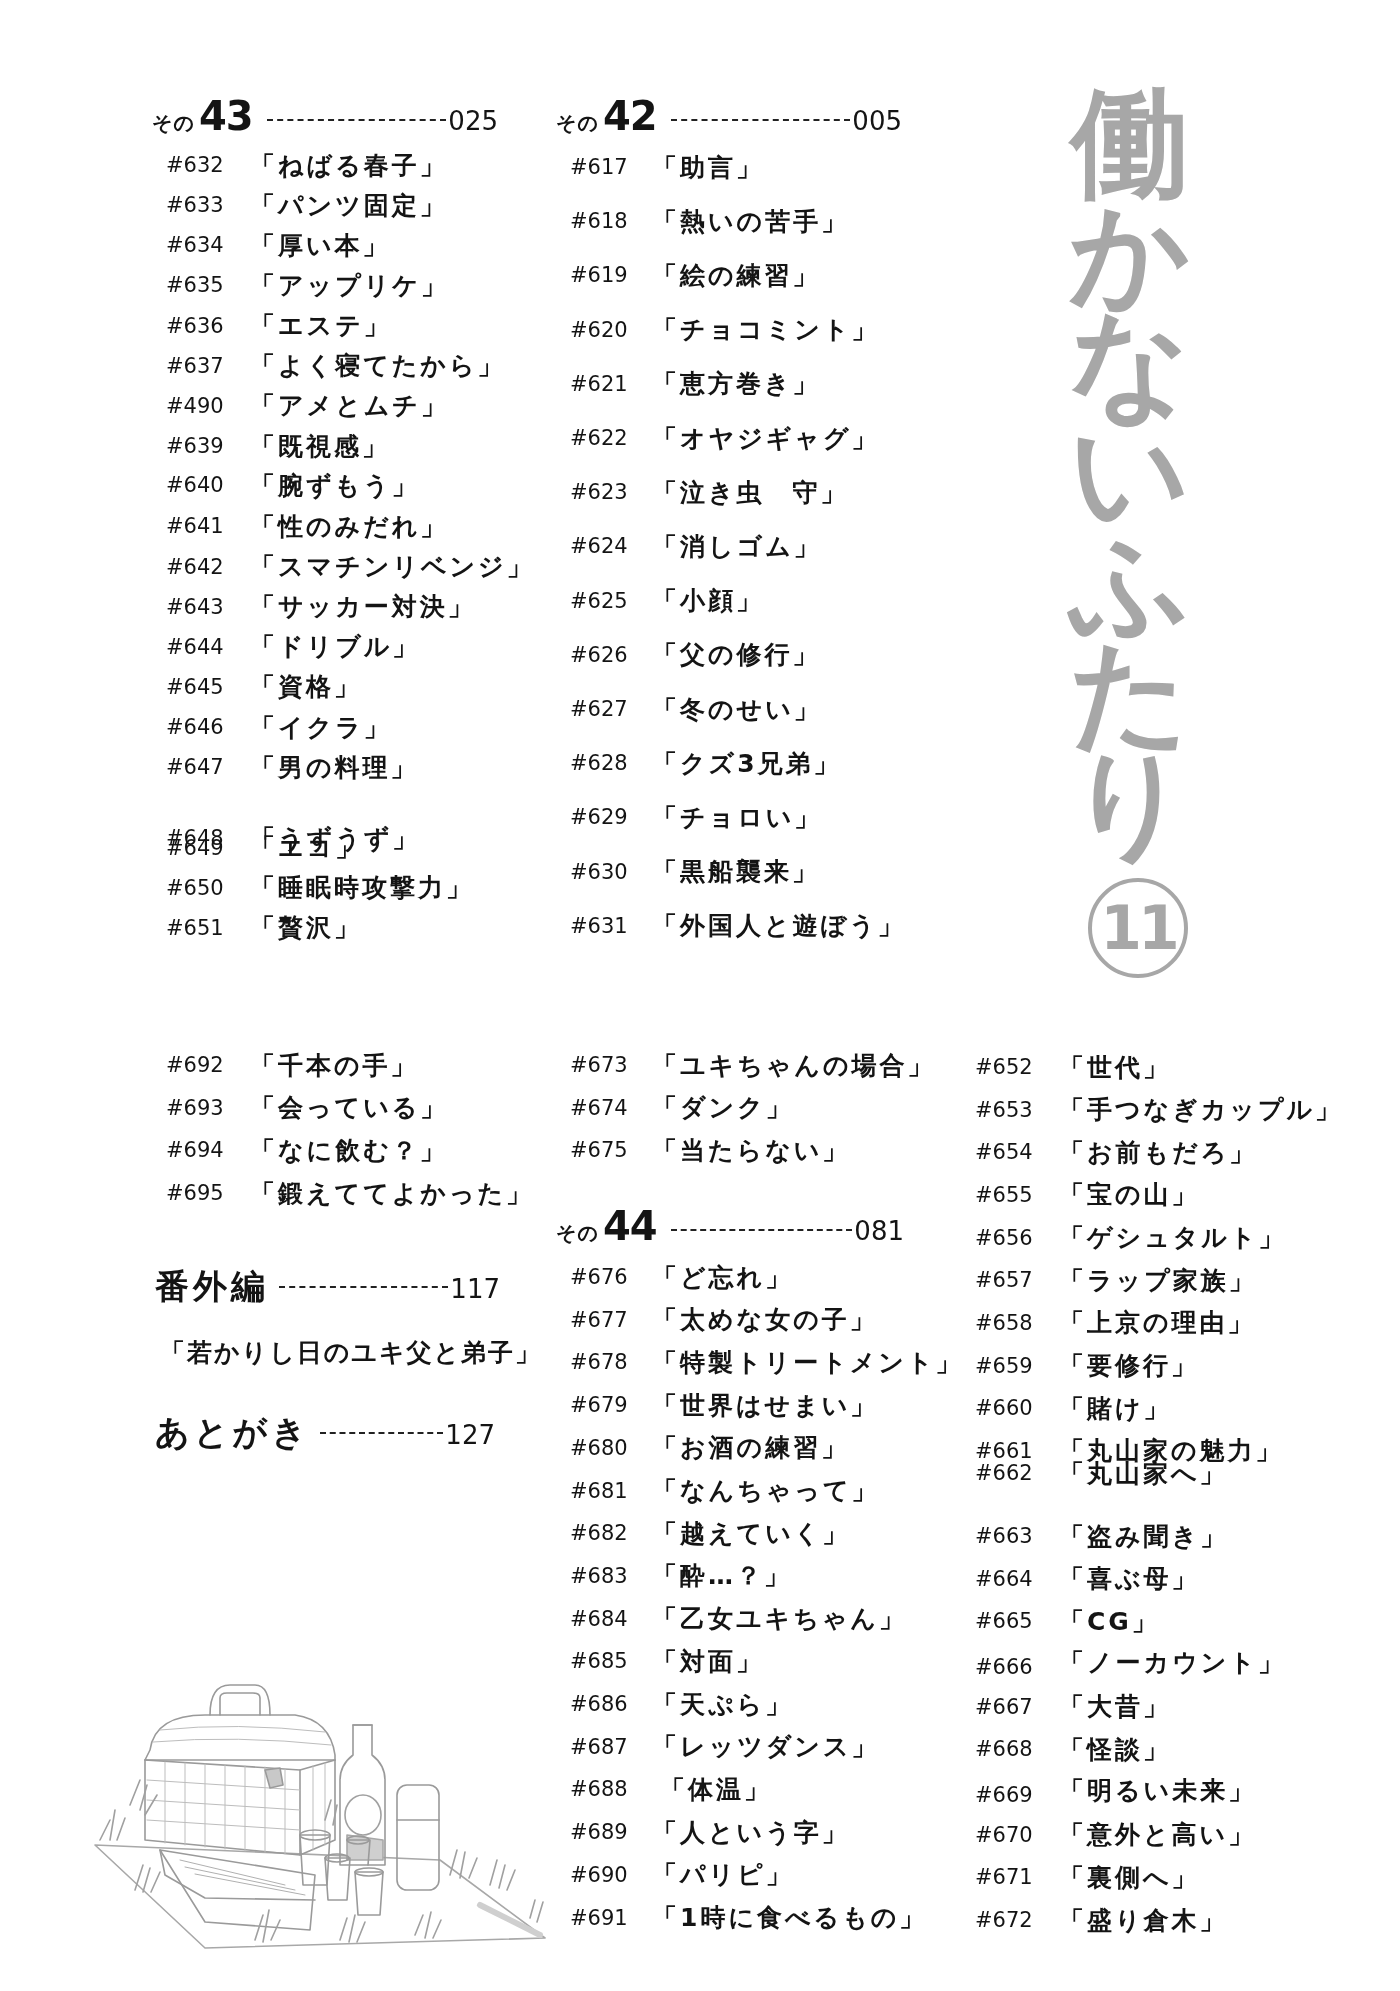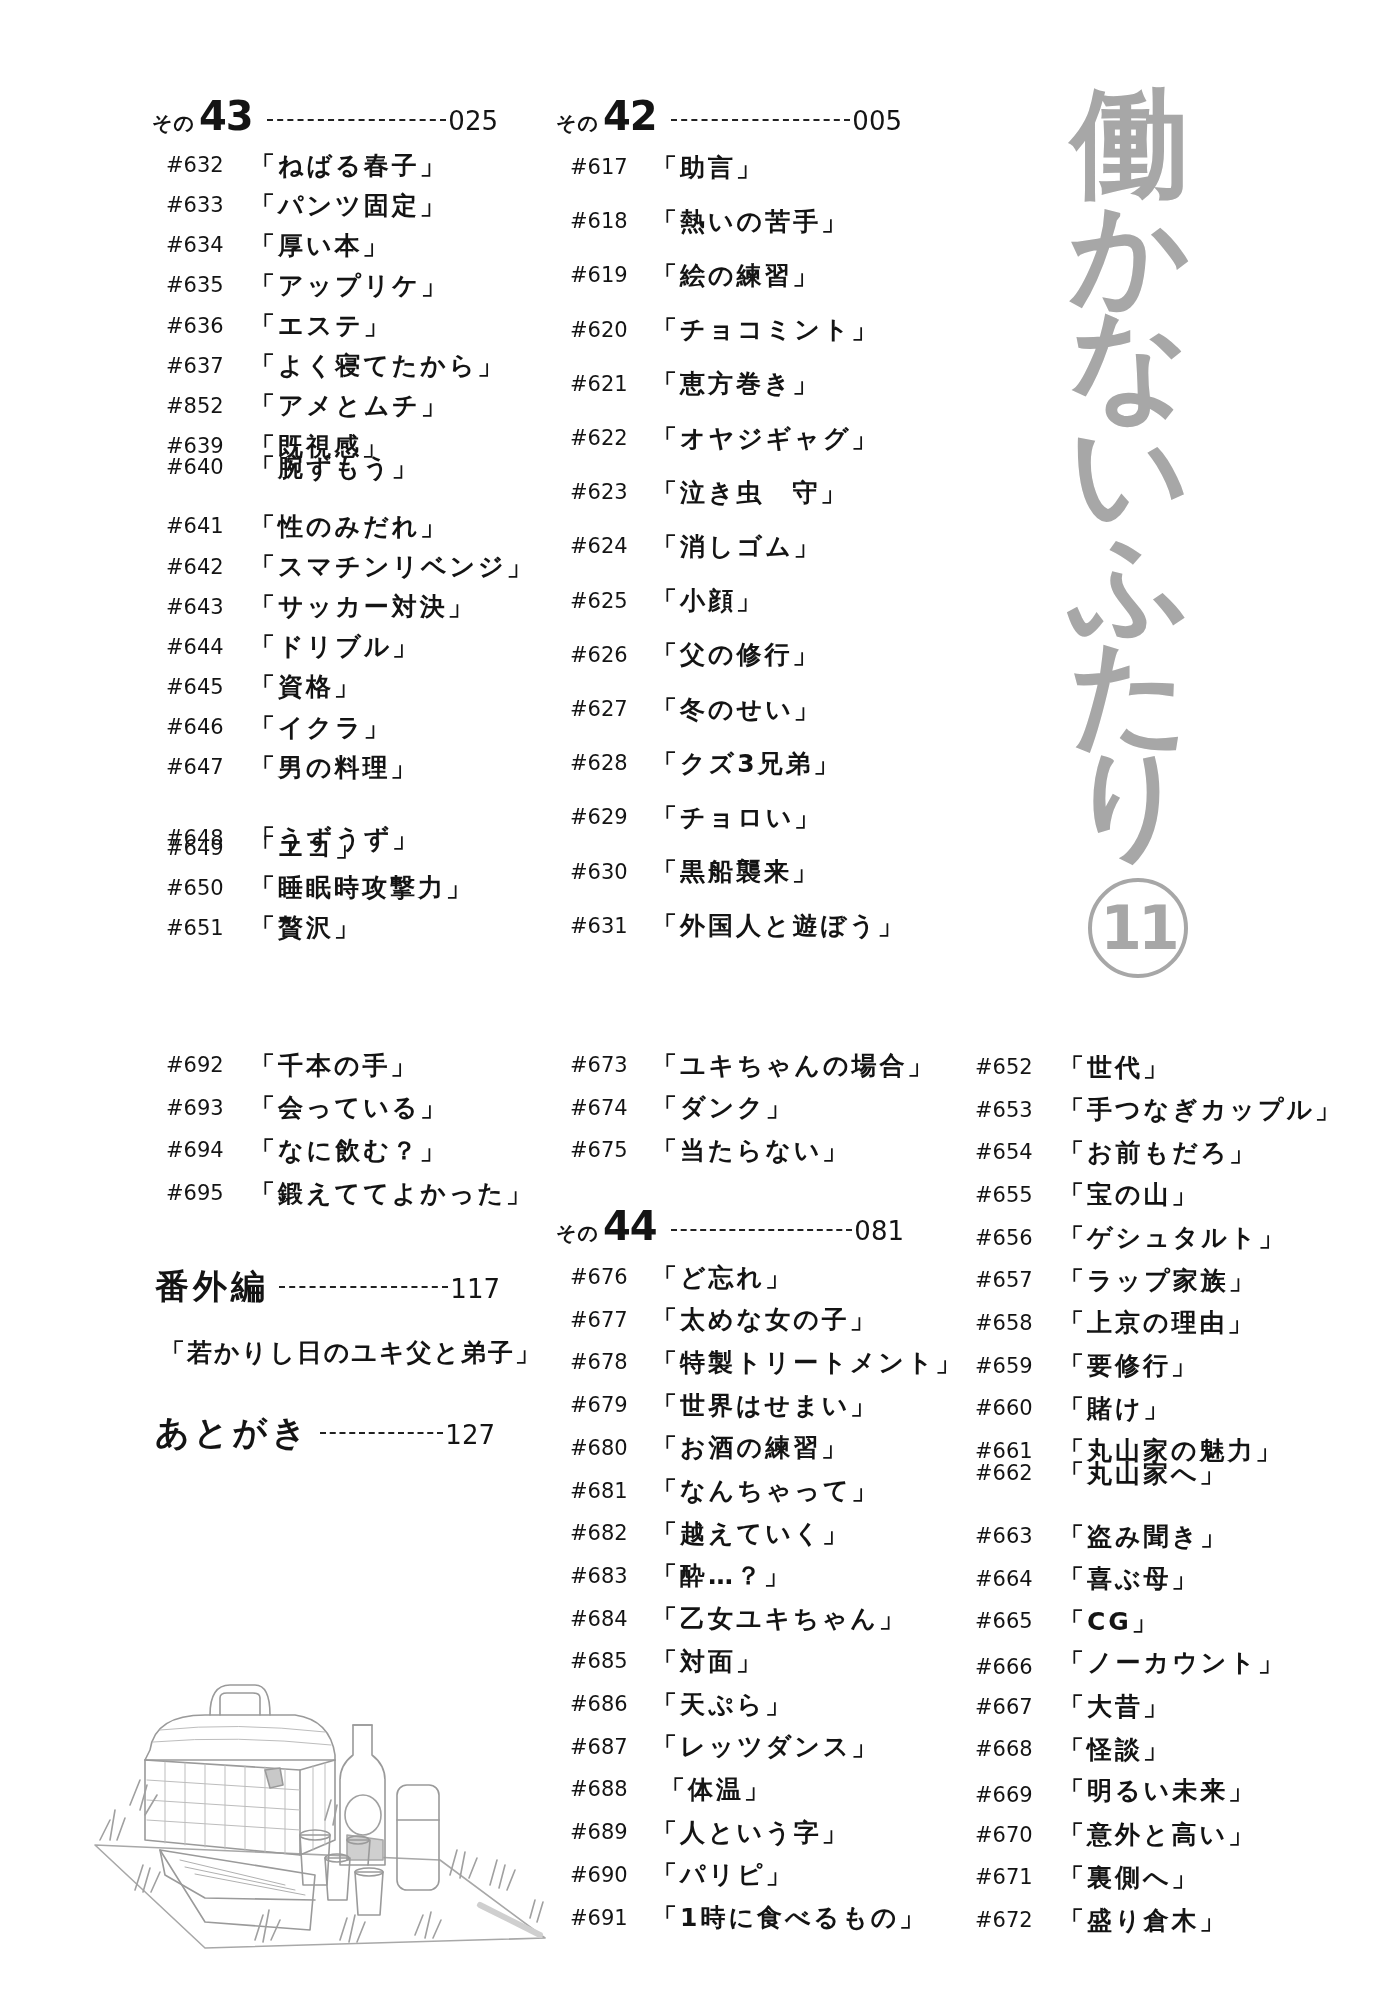--- a/index.html
+++ b/index.html
@@ -194,28 +194,28 @@
     </div>
     <div class="ep-row" style="top: 160.6px;">
       <span class="ep-no">#636</span>
       <span class="ep-title" style="left: 84px;">「エステ」</span>
     </div>
     <div class="ep-row" style="top: 200.75px;">
       <span class="ep-no">#637</span>
       <span class="ep-title" style="left: 84px;">「よく寝てたから」</span>
     </div>
     <div class="ep-row" style="top: 240.9px;">
-      <span class="ep-no">#852</span>
+      <span class="ep-no">#490</span>
       <span class="ep-title" style="left: 84px;">「アメとムチ」</span>
     </div>
     <div class="ep-row" style="top: 281.05px;">
       <span class="ep-no">#639</span>
       <span class="ep-title" style="left: 84px;">「既視感」</span>
     </div>
-    <div class="ep-row" style="top: 302px;">
+    <div class="ep-row" style="top: 320px;">
       <span class="ep-no">#640</span>
       <span class="ep-title" style="left: 84px;">「腕ずもう」</span>
     </div>
     <div class="ep-row" style="top: 361.35px;">
       <span class="ep-no">#641</span>
       <span class="ep-title" style="left: 84px;">「性のみだれ」</span>
     </div>
     <div class="ep-row" style="top: 401.5px;">
       <span class="ep-no">#642</span>
       <span class="ep-title" style="left: 84px;">「スマチンリベンジ」</span>

